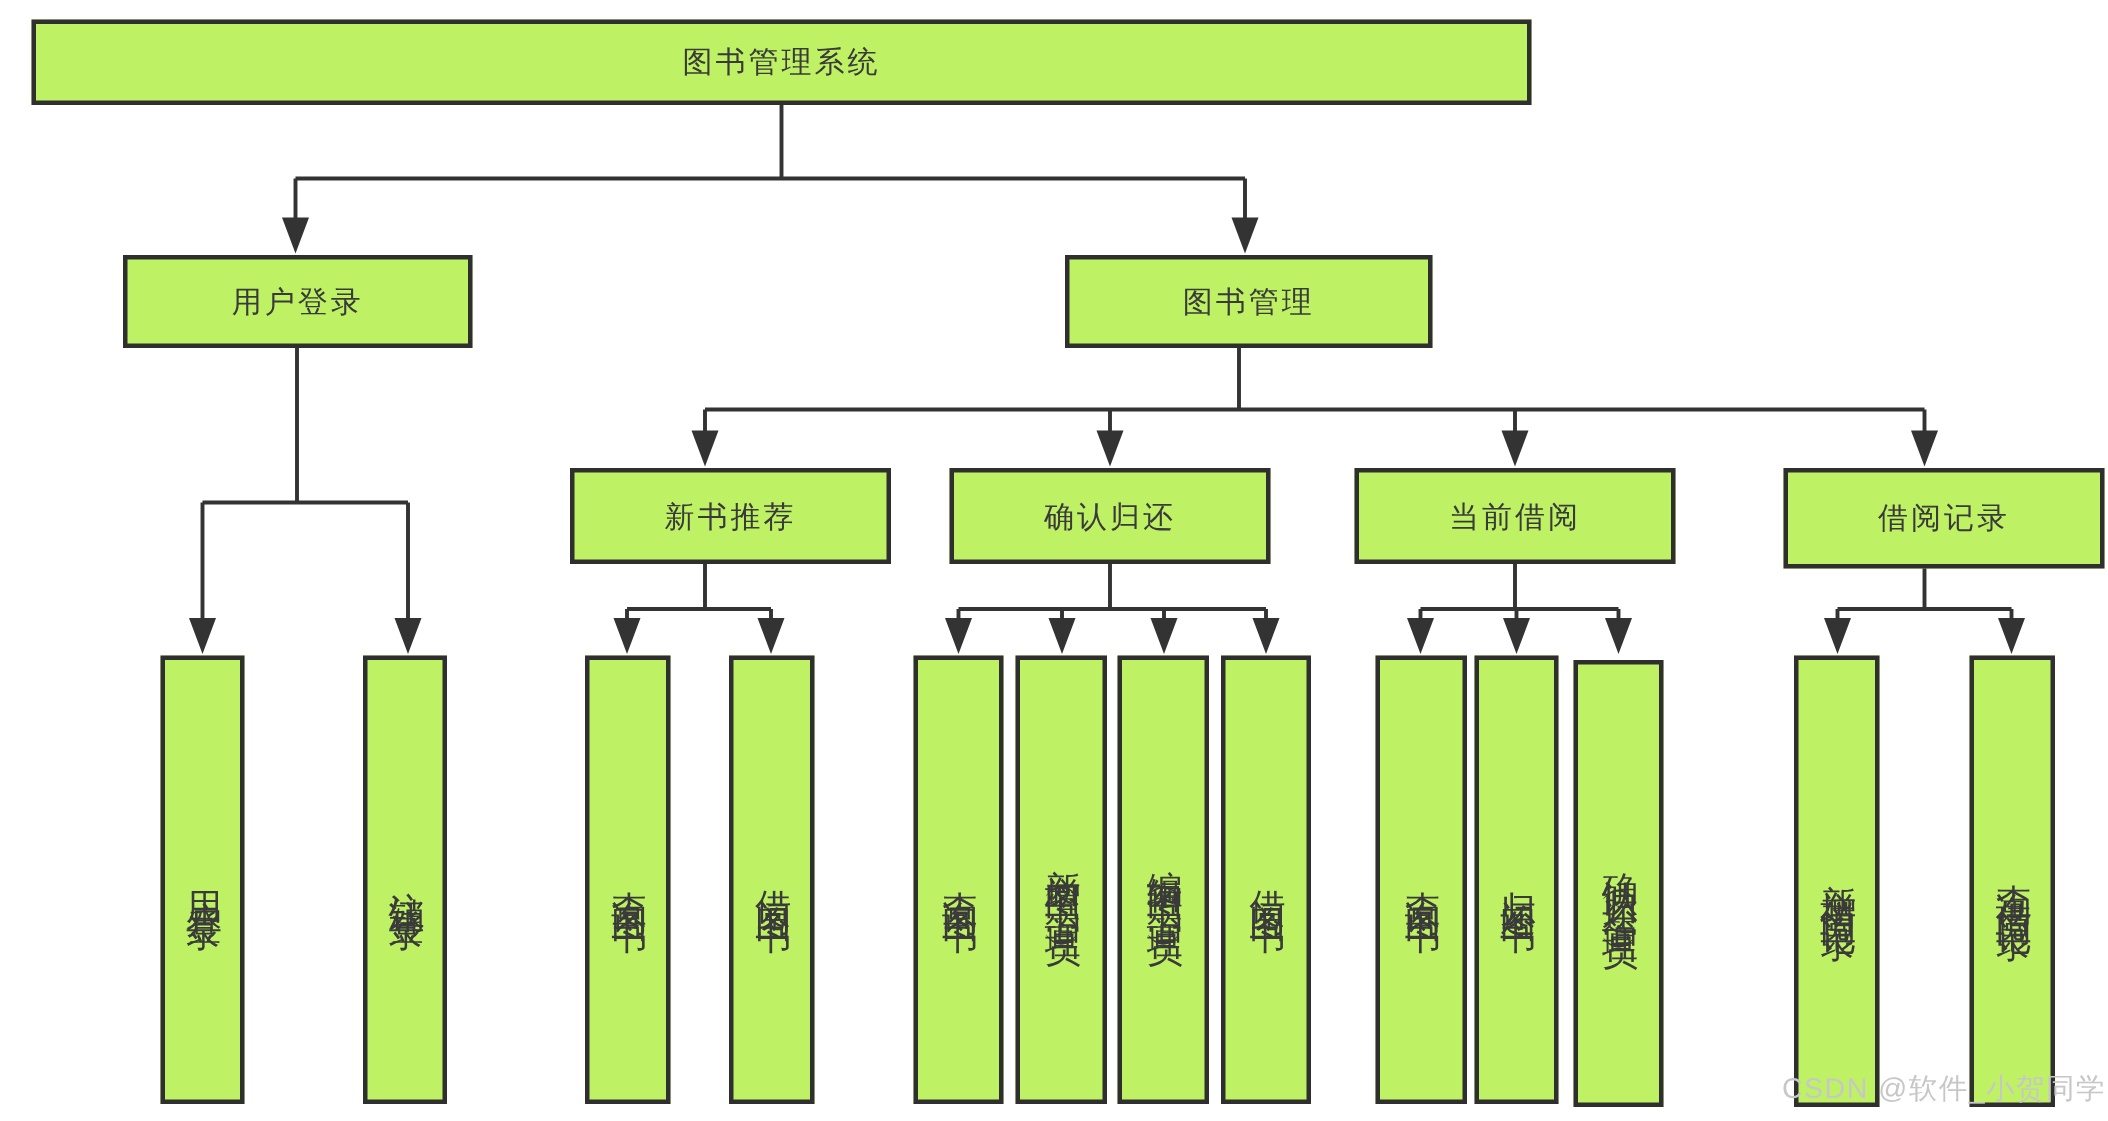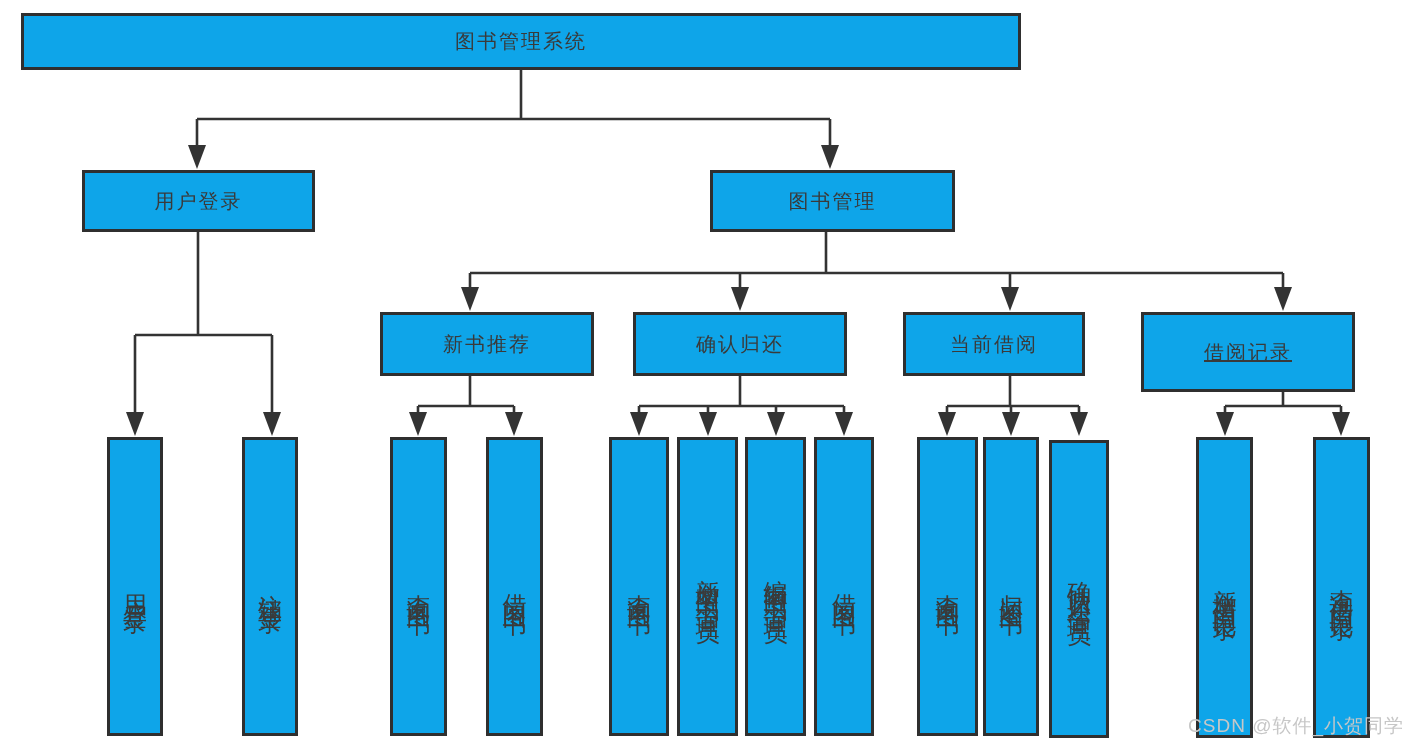--- a/index.html
+++ b/index.html
@@ -13,21 +13,21 @@
   }
   svg.connectors {
     position: absolute;
     left: 0; top: 0;
     width: 1405px; height: 747px;
     z-index: 1;
   }
   .box {
     position: absolute;
     box-sizing: border-box;
-    background: #0ea5e9;
+    background: #bef264;
     border: 3px solid #2f2f2f;
     color: #3a3a3a;
     z-index: 2;
   }
   .box.h {
     display: flex;
     align-items: center;
     justify-content: center;
     font-size: 20px;
     letter-spacing: 2px;
@@ -99,22 +99,22 @@
     </g>
   </svg>
 
   <div class="box h" style="left:21px; top:13px; width:1000px; height:57px;">图书管理系统</div>
 
   <div class="box h" style="left:82px; top:170px; width:233px; height:62px;">用户登录</div>
   <div class="box h" style="left:710px; top:170px; width:245px; height:62px;">图书管理</div>
 
   <div class="box h" style="left:380px; top:312px; width:214px; height:64px;">新书推荐</div>
   <div class="box h" style="left:633px; top:312px; width:214px; height:64px;">确认归还</div>
-  <div class="box h" style="left:903px; top:312px; width:182px; height:64px;">当前借阅</div>
-  <div class="box h" style="left:1141px; top:312px; width:214px; height:80px;text-decoration:underline;">借阅记录</div>
+  <div class="box h" style="left:903px; top:312px; width:214px; height:64px;">当前借阅</div>
+  <div class="box h" style="left:1189px; top:312px; width:214px; height:67px;">借阅记录</div>
 
   <div class="box v" style="left:107px; top:437px; width:56px; height:299px;">用户登录</div>
   <div class="box v" style="left:242px; top:437px; width:56px; height:299px;">注销登录</div>
 
   <div class="box v" style="left:390px; top:437px; width:57px; height:299px;">查询图书</div>
   <div class="box v" style="left:486px; top:437px; width:57px; height:299px;">借阅图书</div>
 
   <div class="box v" style="left:609px; top:437px; width:60px; height:299px;">查询图书</div>
   <div class="box v" style="left:677px; top:437px; width:61px; height:299px;">新增图书（管理员）</div>
   <div class="box v" style="left:745px; top:437px; width:61px; height:299px;">编辑图书（管理员）</div>

